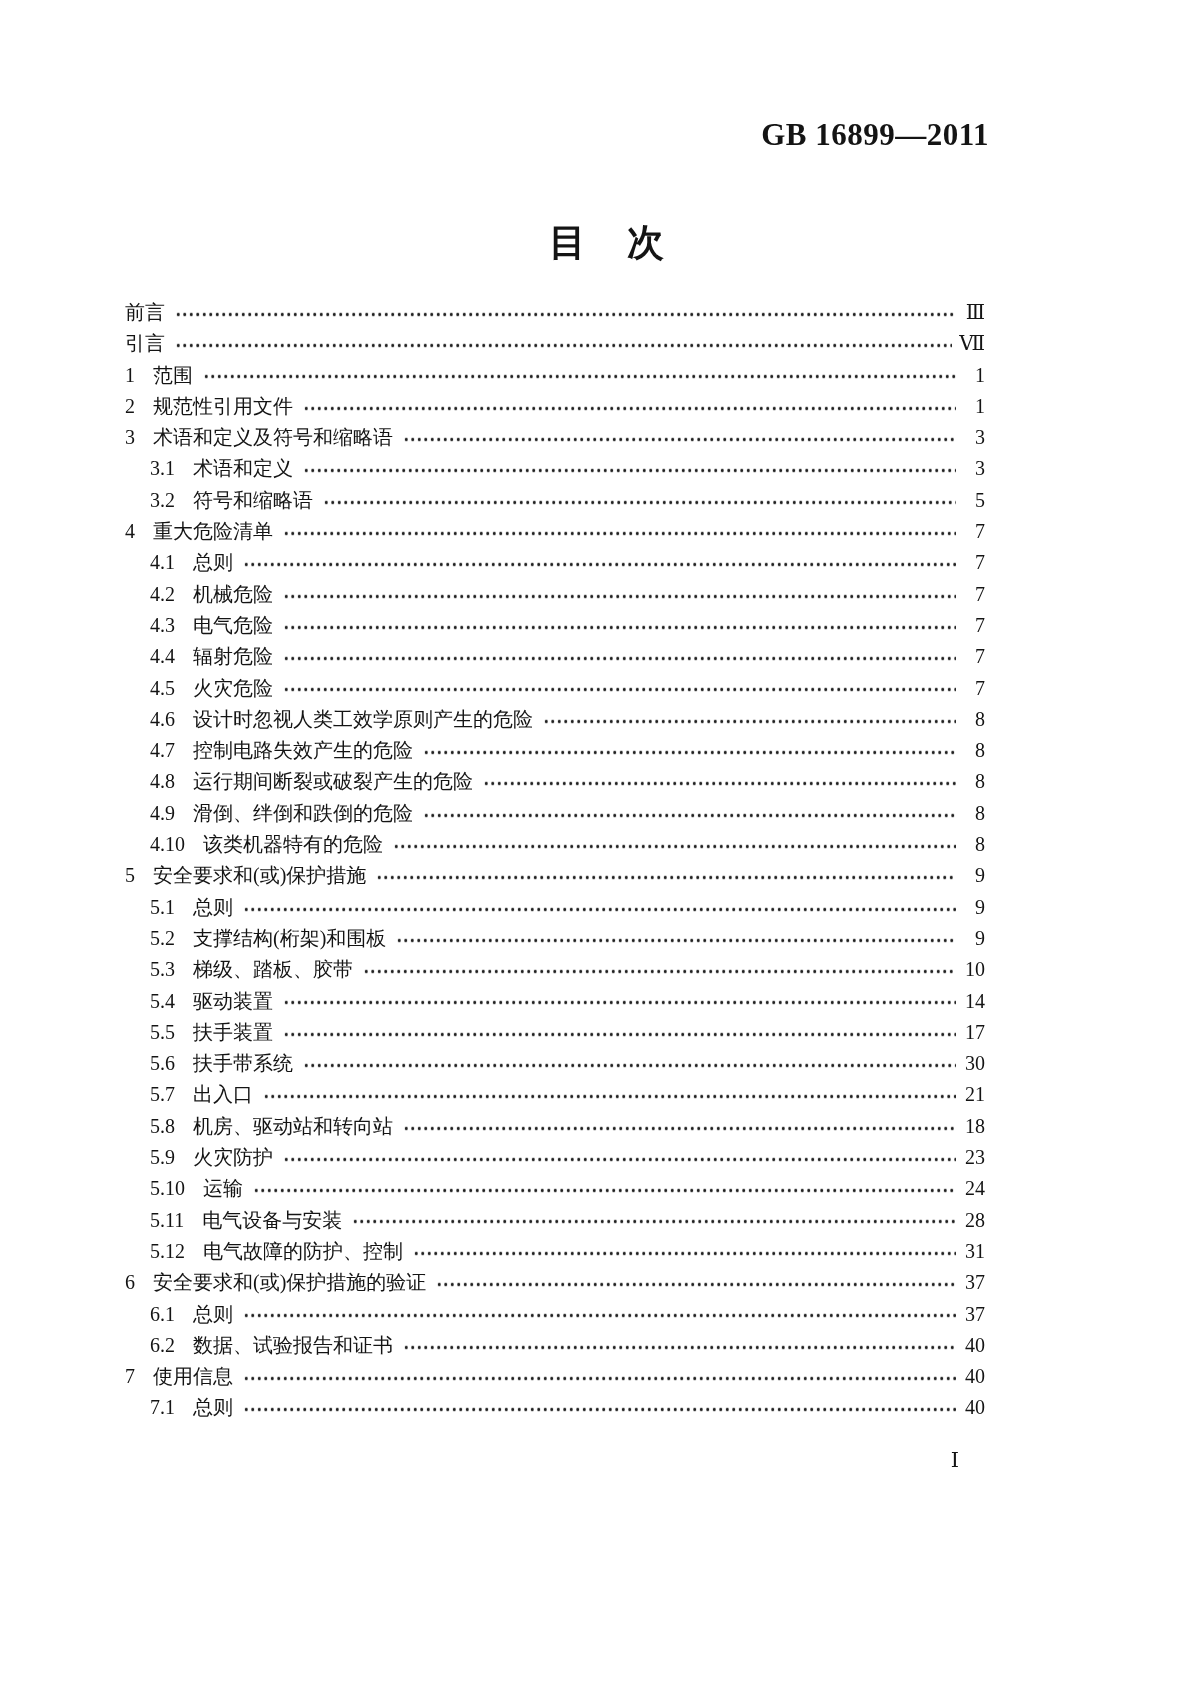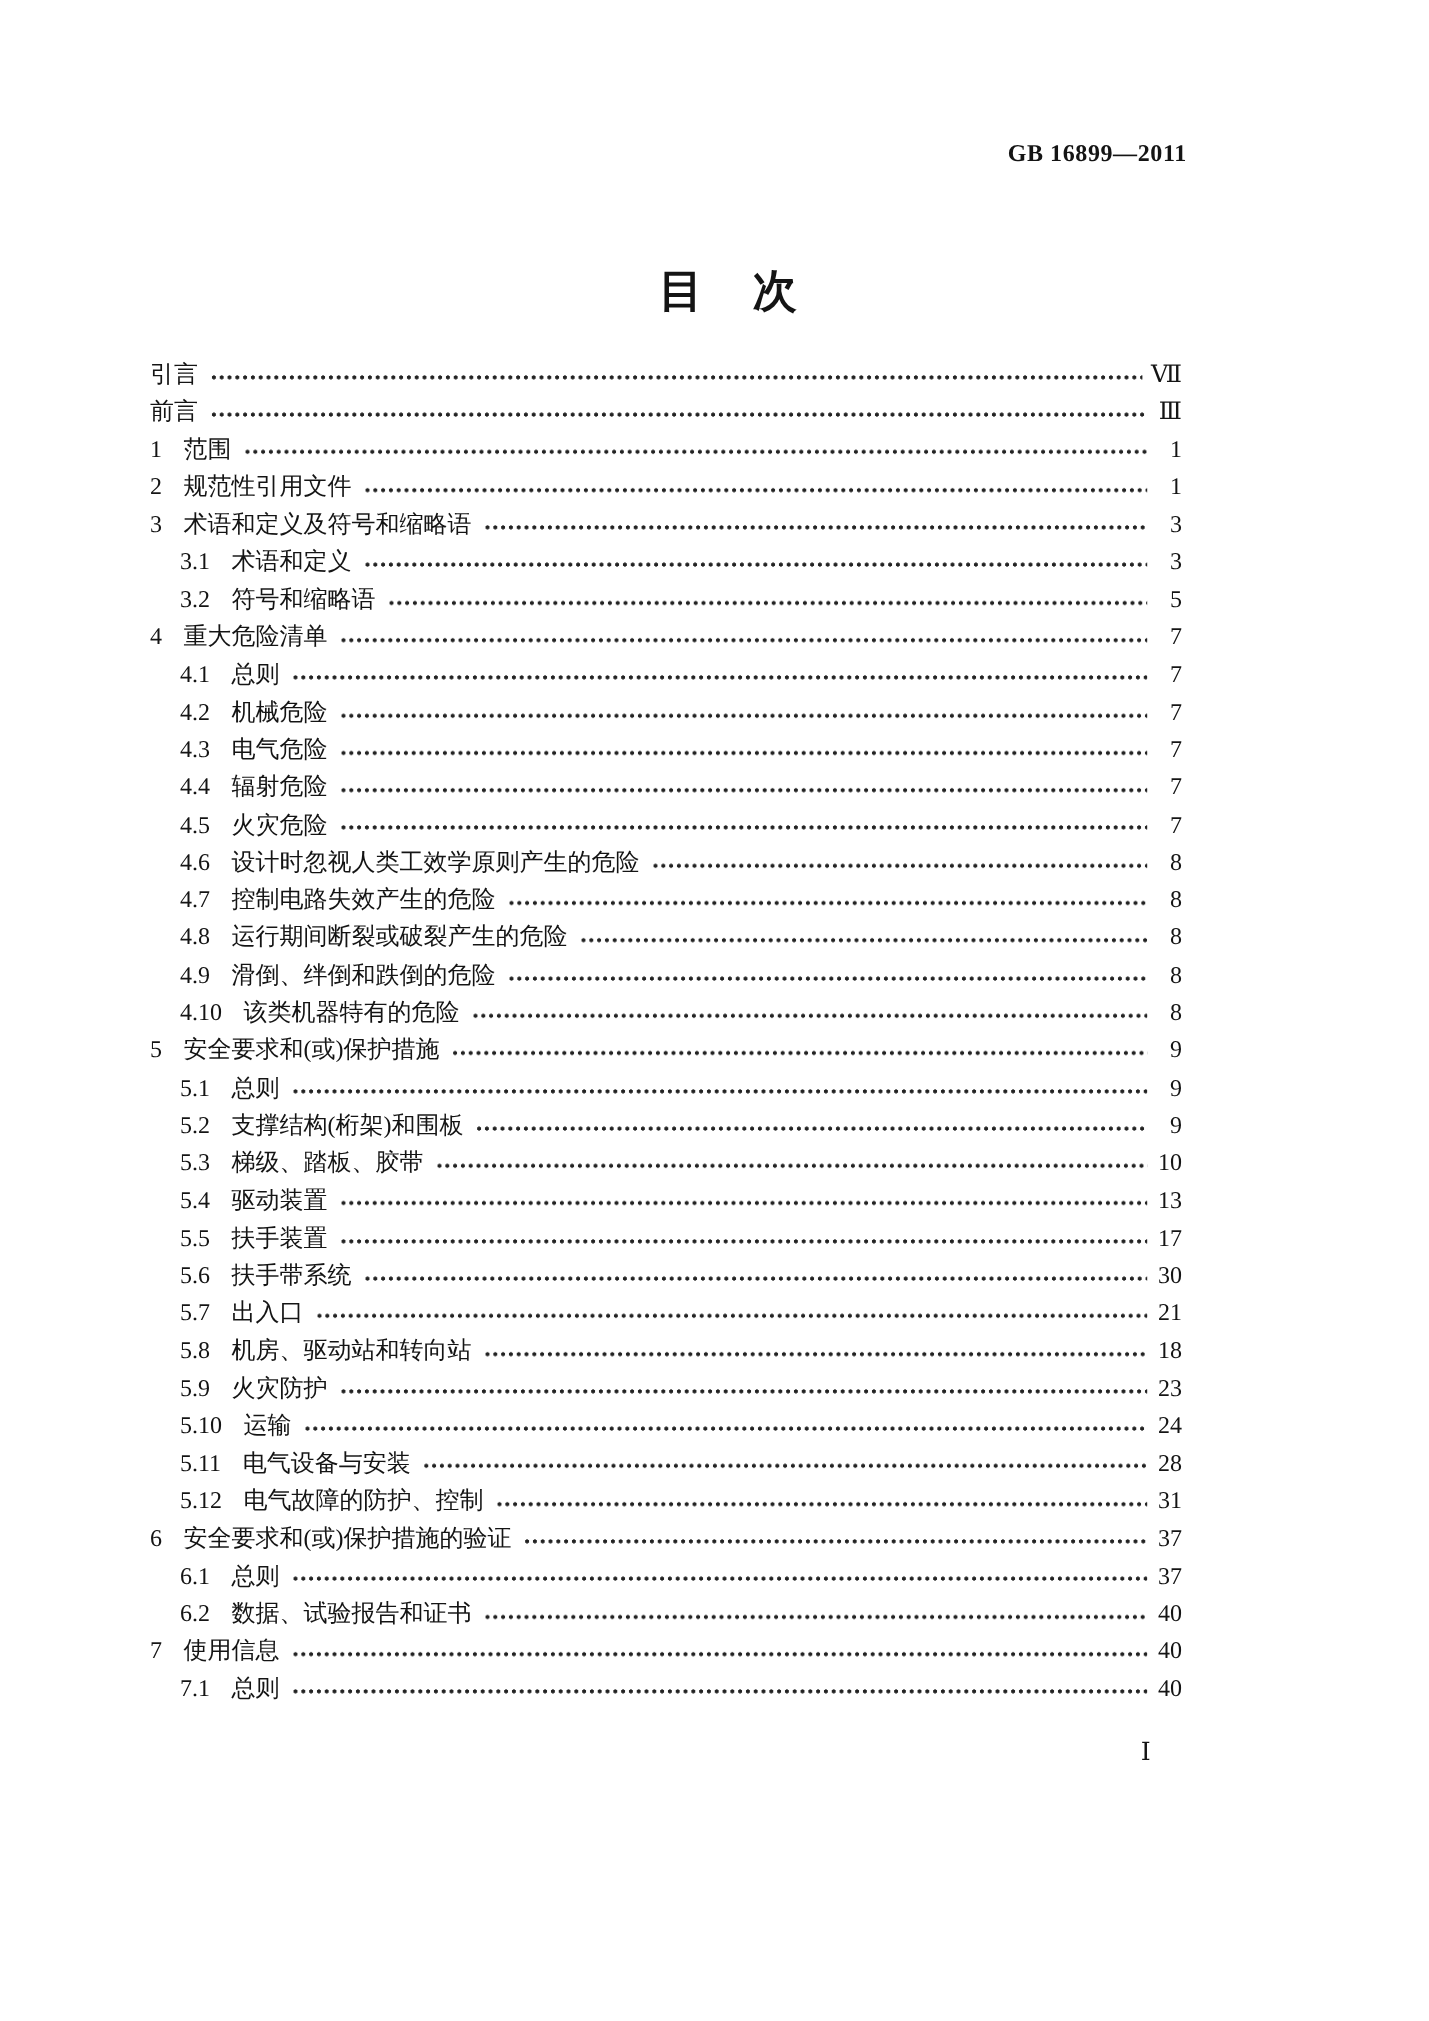--- a/index.html
+++ b/index.html
@@ -15,21 +15,21 @@
   .page {
     position: relative;
     width: 1191px;
     height: 1684px;
     background: #ffffff;
   }
   .doc-code {
     position: absolute;
     top: 117px;
     right: 202px;
-    font-size: 20px;
+    font-size: 31px;
     font-weight: 600;
     letter-spacing: 0.5px;
     white-space: nowrap;
   }
   .title {
     position: absolute;
     top: 206px;
     left: 0;
     width: 100%;
     margin: 12px;
@@ -78,30 +78,30 @@
 </style>
 </head>
 <body>
 
 <div class="page">
   <div class="doc-code">GB 16899—2011</div>
   <h1 class="title">目　次</h1>
   <div class="toc">
   <div class="toc-row">
 
+    <span class="label">前言</span>
+    <span class="leader"></span>
+    <span class="pg">Ⅲ</span>
+  </div>
+
+  <div class="toc-row">
+
     <span class="label">引言</span>
     <span class="leader"></span>
     <span class="pg">Ⅶ</span>
-  </div>
-
-  <div class="toc-row">
-
-    <span class="label">前言</span>
-    <span class="leader"></span>
-    <span class="pg">Ⅲ</span>
   </div>
 
   <div class="toc-row">
     <span class="num">1</span>
     <span class="label">范围</span>
     <span class="leader"></span>
     <span class="pg">1</span>
   </div>
 
   <div class="toc-row">
@@ -234,21 +234,21 @@
     <span class="num">5.3</span>
     <span class="label">梯级、踏板、胶带</span>
     <span class="leader"></span>
     <span class="pg">10</span>
   </div>
 
   <div class="toc-row indent">
     <span class="num">5.4</span>
     <span class="label">驱动装置</span>
     <span class="leader"></span>
-    <span class="pg">13</span>
+    <span class="pg">14</span>
   </div>
 
   <div class="toc-row indent">
     <span class="num">5.5</span>
     <span class="label">扶手装置</span>
     <span class="leader"></span>
     <span class="pg">17</span>
   </div>
 
   <div class="toc-row indent">

